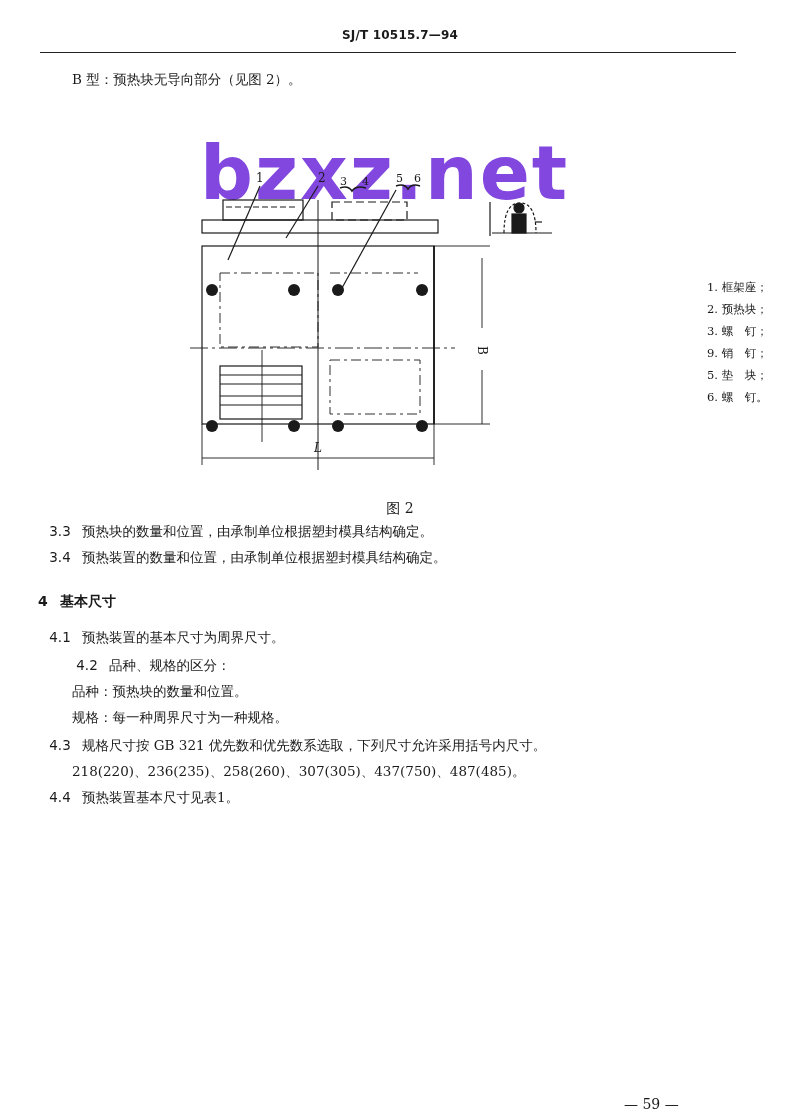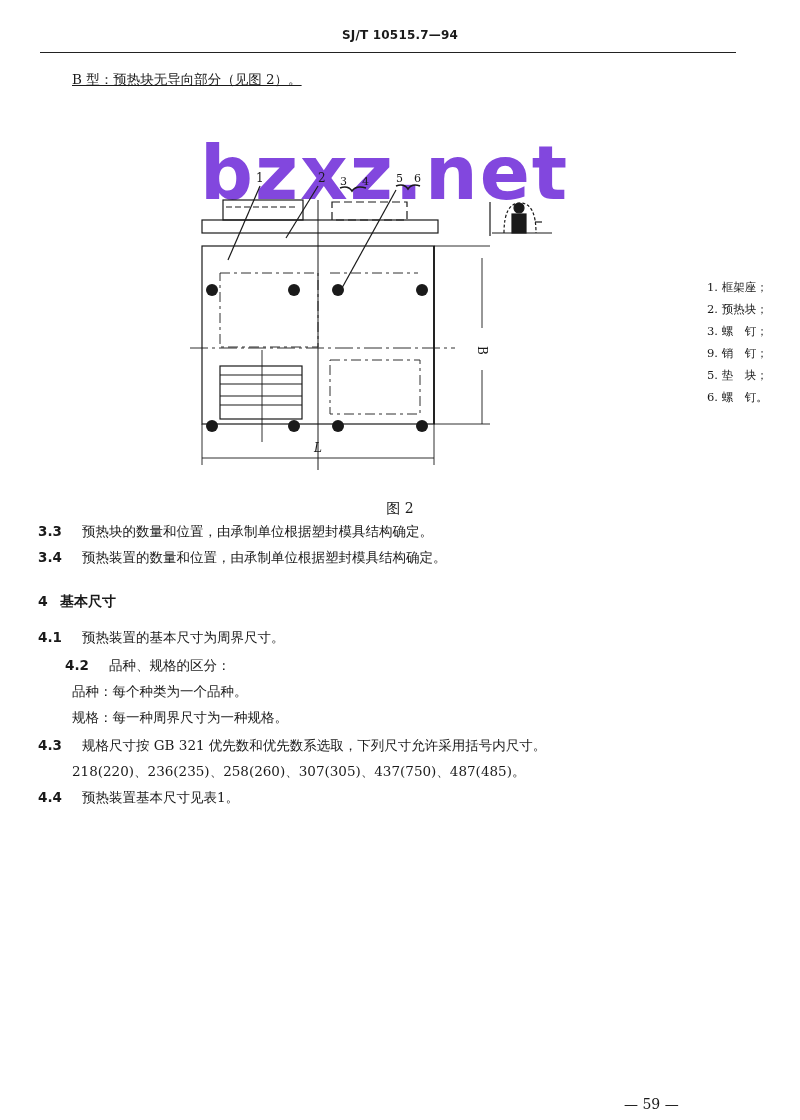--- a/index.html
+++ b/index.html
@@ -4,38 +4,38 @@
   <style>
     html, body { margin: 0; padding: 0; background: #ffffff; }
     body { width: 800px; height: 1120px; position: relative; overflow: hidden;
            font-family: "DejaVu Serif", "Liberation Serif", serif; color: #1a1a1a; }
     .header-code { position: absolute; top: 28px; left: 0; width: 800px; text-align: center;
                    font-family: "DejaVu Sans", "Liberation Sans", sans-serif; font-weight: bold;
                    font-size: 12px; letter-spacing: 0.2px; }
     .header-rule { position: absolute; top: 52px; left: 40px; width: 696px; height: 0;
                    border-top: 1.5px solid #222; }
     .para { position: absolute; font-size: 13.5px; line-height: 18px; white-space: nowrap; }
-    .num { font-family: "DejaVu Sans", "Liberation Sans", sans-serif; font-weight: bold;
-           display: inline-block; width: 44px; }
+    .num { font-family: "DejaVu Sans", "Liberation Sans", sans-serif; font-weight: normal;
+           display: inline-block; width: 44px; text-align: center; }
     .bold { font-weight: bold; font-family: "DejaVu Sans", "Liberation Sans", sans-serif; }
     .watermark { position: absolute; left: 200px; top: 130px; font-family: "DejaVu Sans", "Liberation Sans", sans-serif;
                  font-weight: bold; font-size: 74px; color: #6d28d9; letter-spacing: 2px; opacity: 0.85; }
     .legend { position: absolute; left: 664px; top: 276px; font-size: 11.5px; line-height: 22px; }
     .legend div { white-space: nowrap; margin-left: 43px; }
     .fig-caption { position: absolute; top: 500px; left: 0; width: 800px; text-align: center; font-size: 14px; }
     .page-num { position: absolute; top: 1096px; left: 624px; font-size: 14px; }
     svg.drawing { position: absolute; left: 190px; top: 160px; }
   </style>
 </head>
 <body>
 
 <div class="header-code">SJ/T 10515.7—94</div>
 <div class="header-rule"></div>
 
-<div class="para" style="top:70px; left:72px;text-decoration:underline;">B 型：预热块无导向部分（见图 2）。</div>
+<div class="para" style="top:70px; left:72px;">B 型：预热块无导向部分（见图 2）。</div>
 
 <div class="watermark">bzxz.net</div>
 
 <svg class="drawing" width="370" height="310" viewBox="0 0 370 310">
   <g stroke="#1a1a1a" fill="none" stroke-width="1.2">
 
     <text x="66" y="22" font-size="12" fill="#1a1a1a" stroke="none" font-family="DejaVu Serif, serif">1</text>
     <text x="128" y="22" font-size="12" fill="#1a1a1a" stroke="none" font-family="DejaVu Serif, serif">2</text>
     <text x="150" y="25" font-size="11" fill="#1a1a1a" stroke="none" font-family="DejaVu Serif, serif">3</text>
     <text x="172" y="25" font-size="11" fill="#1a1a1a" stroke="none" font-family="DejaVu Serif, serif">4</text>
@@ -122,21 +122,21 @@
 <div class="para bold" style="top:592px; left:38px; font-size:14px;">
   <span style="display:inline-block; width:22px;">4</span><span>基本尺寸</span>
 </div>
 
 <div class="para" style="top:628px; left:38px;">
   <span class="num">4.1</span><span>预热装置的基本尺寸为周界尺寸。</span>
 </div>
 <div class="para" style="top:656px; left:38px;margin-left:27px;">
   <span class="num">4.2</span><span>品种、规格的区分：</span>
 </div>
-<div class="para" style="top:682px; left:72px;">品种：每个种类为一个品种。</div>
+<div class="para" style="top:682px; left:72px;">品种：预热块的数量和位置。</div>
 <div class="para" style="top:708px; left:72px;">规格：每一种周界尺寸为一种规格。</div>
 <div class="para" style="top:736px; left:38px;">
   <span class="num">4.3</span><span>规格尺寸按 GB 321 优先数和优先数系选取，下列尺寸允许采用括号内尺寸。</span>
 </div>
 <div class="para" style="top:762px; left:72px;">218(220)、236(235)、258(260)、307(305)、437(750)、487(485)。</div>
 <div class="para" style="top:788px; left:38px;">
   <span class="num">4.4</span><span>预热装置基本尺寸见表1。</span>
 </div>
 
 <div class="page-num">— 59 —</div>

